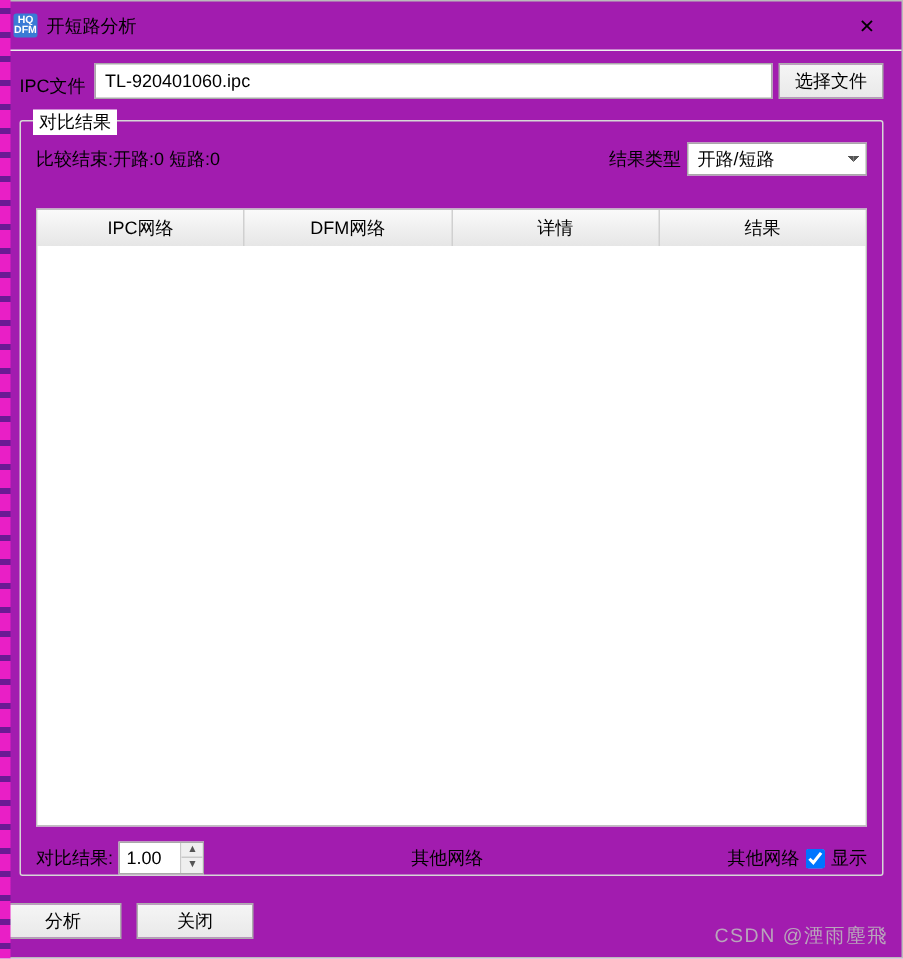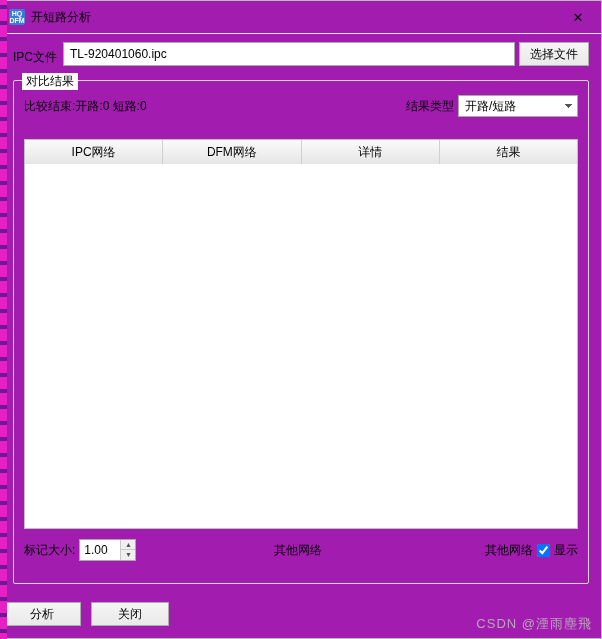--- a/index.html
+++ b/index.html
@@ -55,21 +55,21 @@
       border: 1px solid #adadad;
       background: linear-gradient(#f5f5f5, #e9e9e9);
       font-size: 12px; font-family: inherit;
       cursor: pointer;
     }
     .btn.wide { width: 78px; }
 
     .groupbox {
       border: 1px solid #d6d6d6;
       border-radius: 2px;
-      padding: 10px 10px 22px 10px;
+      padding: 10px 10px 0 10px;
       position: relative;
       flex: 1;
       display: flex; flex-direction: column;
       margin-top: 4px;
     }
     .group-title {
       position: absolute; top: -8px; left: 8px;
       background: #fff; padding: 0 4px; font-size: 12px;
     }
 
@@ -202,21 +202,21 @@
           <div class="th">IPC网络</div>
           <div class="th">DFM网络</div>
           <div class="th">详情</div>
           <div class="th">结果</div>
         </div>
         <div class="tbody"></div>
       </div>
 
       <div class="row-bottom row-bottom-rel">
         <div class="seg">
-          <span>标记大小:</span>
+          <span>对比结果:</span>
           <div class="spinner">
             <input type="text" value="1.00" style="">
             <div class="spin-btns">
               <span>▲</span>
               <span>▼</span>
             </div>
           </div>
         </div>
 
         <div class="seg mid">

